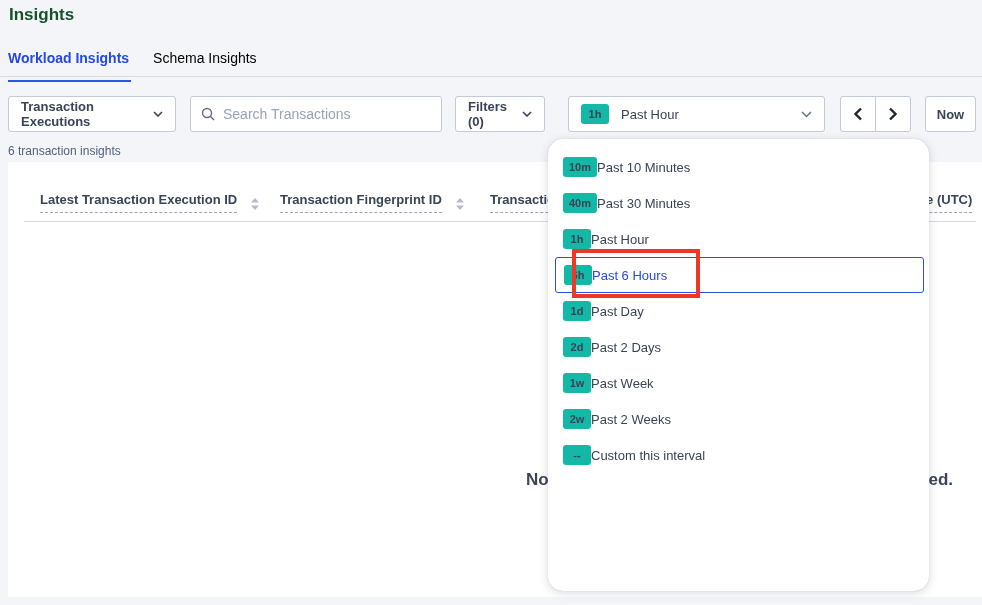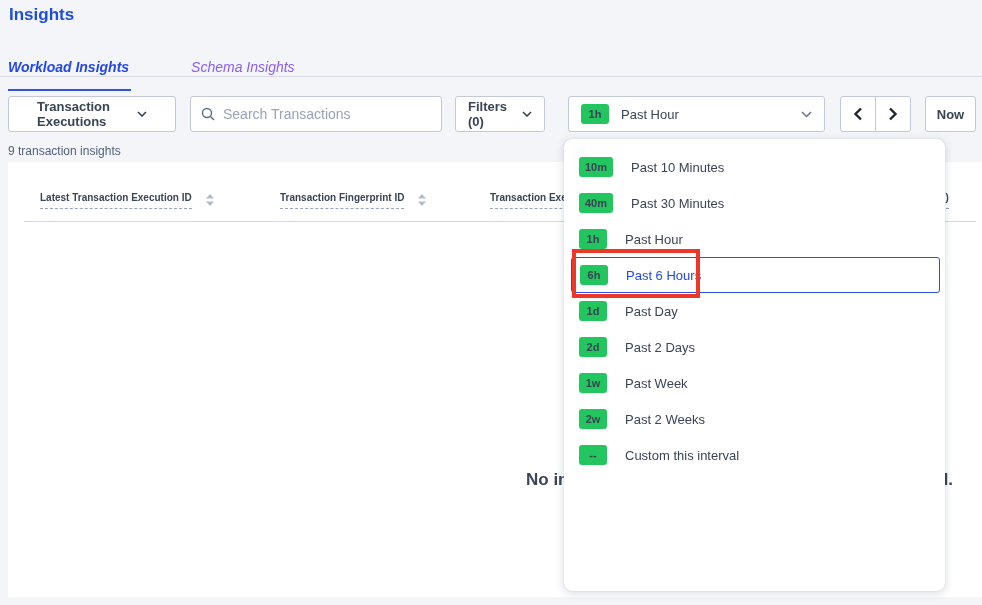--- a/index.html
+++ b/index.html
@@ -8,92 +8,92 @@
     font-family:"Liberation Sans", sans-serif;
     background:#f4f5f9;
     color:#394455;
     position:relative;
   }
   .abs { position:absolute; }
 
   
   #page-title {
     left:9px; top:5px;
-    font-size:17px; font-weight:bold; color:#1d4ed8;
-  }
-  #tabs { left:8px; top:53px; display:flex; gap:60px;font-style:italic; }
+    font-size:17px; font-weight:bold; color:#14532d;
+  }
+  #tabs { left:8px; top:44px; display:flex; gap:22px; }
   .tab {
-    font-size:14px; color:#8b5cf6; padding:6px 2px 14px 0; cursor:pointer;
+    font-size:14px; color:#000000; padding:6px 2px 14px 0; cursor:pointer;
   }
   .tab.active {
     color:#2348e6; font-weight:bold; border-bottom:2px solid #2f55e0;
   }
   #tabs-divider {
     left:0; top:76px; width:982px; height:1px; background:#d9dbe4;
   }
 
   
   .btn {
     background:#fff; border:1px solid #c3c9d6; border-radius:3px;
     height:36px; display:flex; align-items:center; cursor:pointer;
     font-size:13px; color:#394455;
   }
-  #type-select { left:8px; top:96px; width:168px; padding:0 28px; justify-content:space-between; font-weight:bold;gap:8px; }
+  #type-select { left:8px; top:96px; width:168px; padding:0 12px; justify-content:space-between; font-weight:bold;gap:8px; }
   #search-box { left:190px; top:96px; width:252px; padding:0 10px; cursor:text; }
   #search-box input {
     border:none; outline:none; font-size:14px; color:#7f1d1d; width:200px;
     margin-left:8px; background:transparent; font-family:"Liberation Sans", sans-serif;
   }
   #search-box input::placeholder { color:#9aa3b5; }
   #filters-btn { left:455px; top:96px; width:90px; padding:12px 12px; justify-content:space-between; font-weight:bold; }
   #time-trigger { left:568px; top:96px; width:257px; padding:0 12px; justify-content:flex-start; }
   #time-trigger .chev { margin-left:auto; }
   #arrow-group { left:840px; top:96px; width:71px; padding:0; }
   #arrow-group .arrow-btn {
     width:35px; height:34px; display:flex; align-items:center; justify-content:center; cursor:pointer;
   }
   #arrow-group .arrow-btn:first-child { border-right:1px solid #c3c9d6; }
   #now-btn { left:925px; top:96px; width:51px; justify-content:center; font-weight:bold; }
 
   .badge {
-    background:#22c55e; color:#3a4355; font-weight:bold; font-size:11px;
+    background:#14b8a6; color:#3a4355; font-weight:bold; font-size:11px;
     border-radius:3px; padding:4px 6px; min-width:28px; text-align:center;
     display:inline-block;
   }
   #time-trigger .badge { margin-right:12px; }
 
   #count-text { left:8px; top:144px; font-size:12px; color:#54617a; }
 
   
   #table-card {
     left:8px; top:162px; width:974px; height:435px; background:#fff;
   }
   .th {
-    position:absolute; top:30px; display:flex; align-items:flex-start; gap:14px;
-    font-size:10px; font-weight:bold; color:#394455; white-space:nowrap; cursor:pointer;
+    position:absolute; top:30px; display:flex; align-items:center; gap:14px;
+    font-size:13px; font-weight:bold; color:#394455; white-space:nowrap; cursor:pointer;
   }
   .th .th-label { border-bottom:1px dashed #9aa3b8; padding-bottom:5px; }
   .th.c0 { left:32px; } .th.c1 { left:272px; } .th.c2 { left:482px; } .th.c3 { left:862px; }
   #header-border { position:absolute; left:16px; top:59px; width:952px; height:1px; background:#d5d8e0; }
   #empty-message {
     position:absolute; left:518px; top:308px; white-space:nowrap;
     font-size:17px; font-weight:bold; color:#3b4558;
   }
 
   
   #time-dropdown {
-    left:564px; top:139px; width:381px; height:452px; background:#fff;
-    border-radius:8px; box-shadow:0 2px 10px rgba(40,50,80,0.18), 0 0 1px rgba(40,50,80,0.25);
+    left:548px; top:139px; width:381px; height:452px; background:#fff;
+    border-radius:15px; box-shadow:0 2px 10px rgba(40,50,80,0.18), 0 0 1px rgba(40,50,80,0.25);
     z-index:20; padding:10px 0 8px 0;
   }
   .time-option {
     height:36px; display:flex; align-items:center; padding-left:15px;
     font-size:13px; color:#394455; cursor:pointer;
   }
-  .time-option .opt-label { margin-left:18px; }
+  .time-option .opt-label { }
   .time-option.selected {
     border:1px solid #2b50e8; border-radius:3px;
     margin:0 5px 0 7px; padding-left:8px; color:#2348e6;
   }
   
   #annotation-box {
     left:572px; top:249px; width:128px; height:49px;
     border:4px solid #ee3629; z-index:30; pointer-events:none;
   }
 
@@ -158,21 +158,21 @@
   </span>
   <span class="arrow-btn">
     <svg width="10" height="14" viewBox="0 0 10 14">
         <polyline points="2,1.5 7.5,7 2,12.5" fill="none" stroke="#1f2733" stroke-width="2.4"></polyline>
       </svg>
   </span>
 </div>
 
 <div class="abs btn" id="now-btn">Now</div>
 
-<div class="abs" id="count-text">9 transaction insights</div>
+<div class="abs" id="count-text">6 transaction insights</div>
 
 <div class="abs" id="table-card">
   <div id="header-row">
       <div class="th c0">
         <span class="th-label">Latest Transaction Execution ID</span>
         <span>
           <svg width="8" height="12" viewBox="0 0 8 12" style="margin-top:2px">
             <polygon points="4,0 8,4.5 0,4.5" fill="#b4bcca"></polygon>
             <polygon points="4,12 0,7.5 8,7.5" fill="#b4bcca"></polygon>
           </svg>

